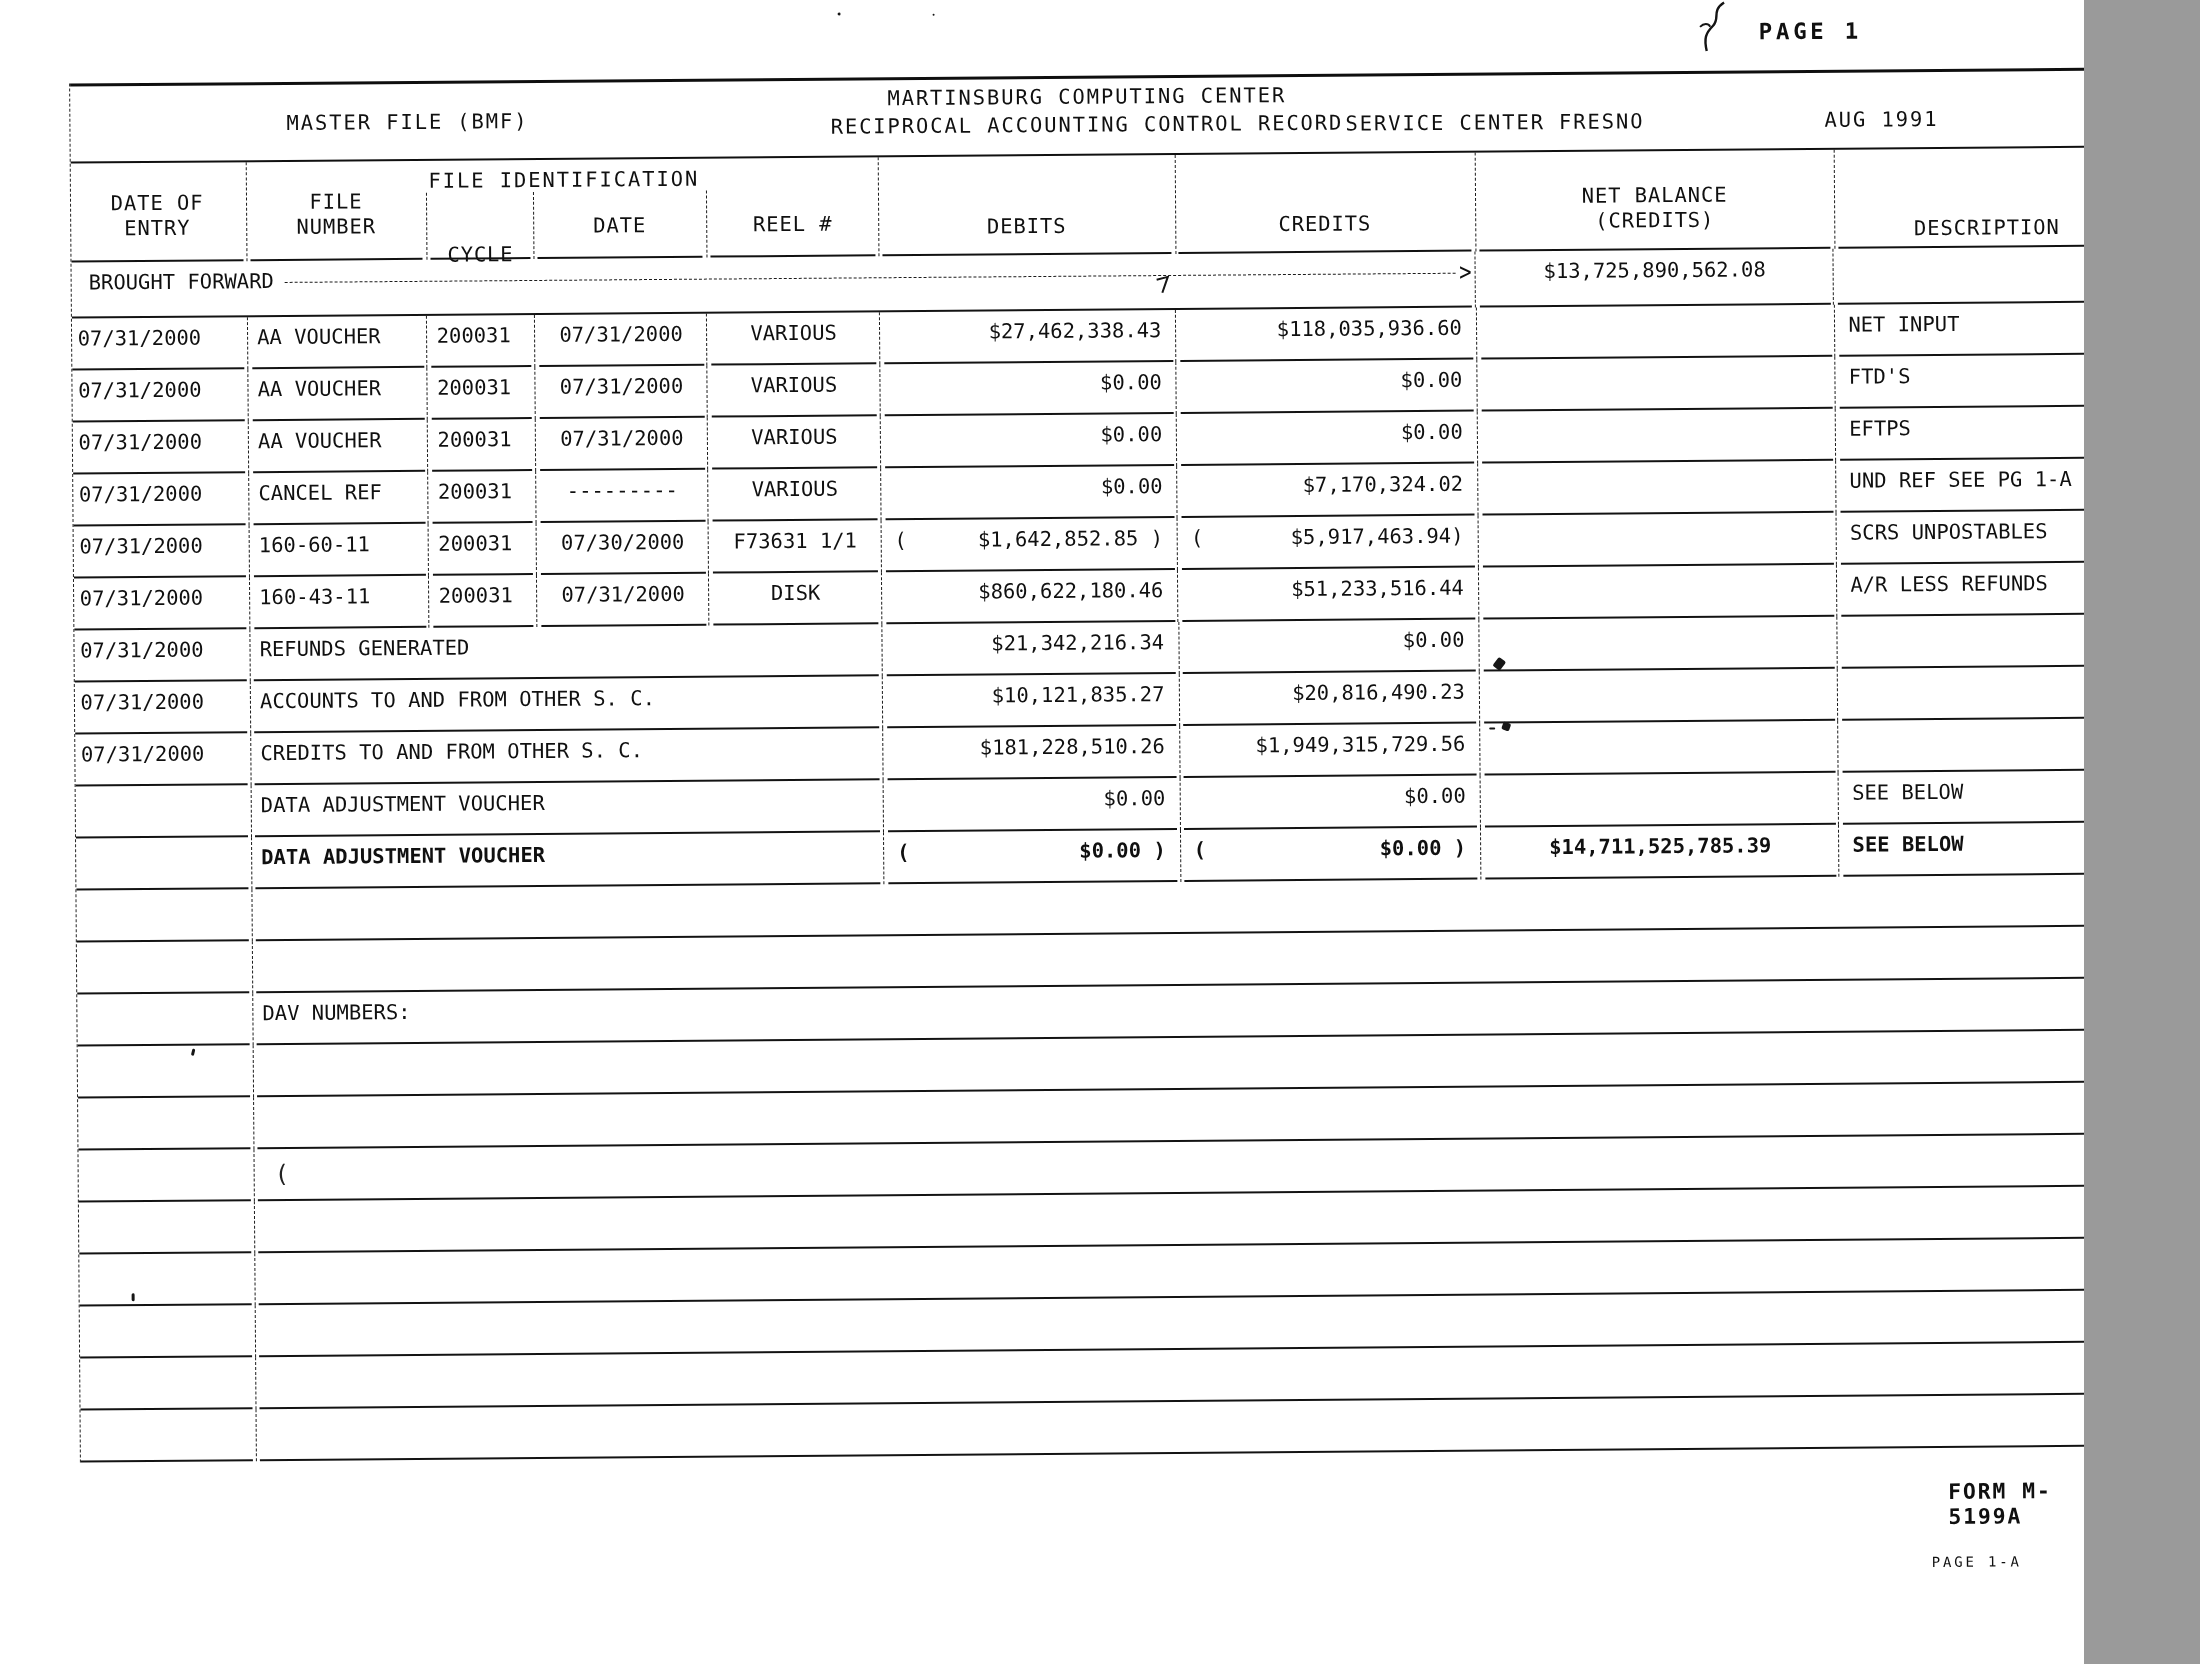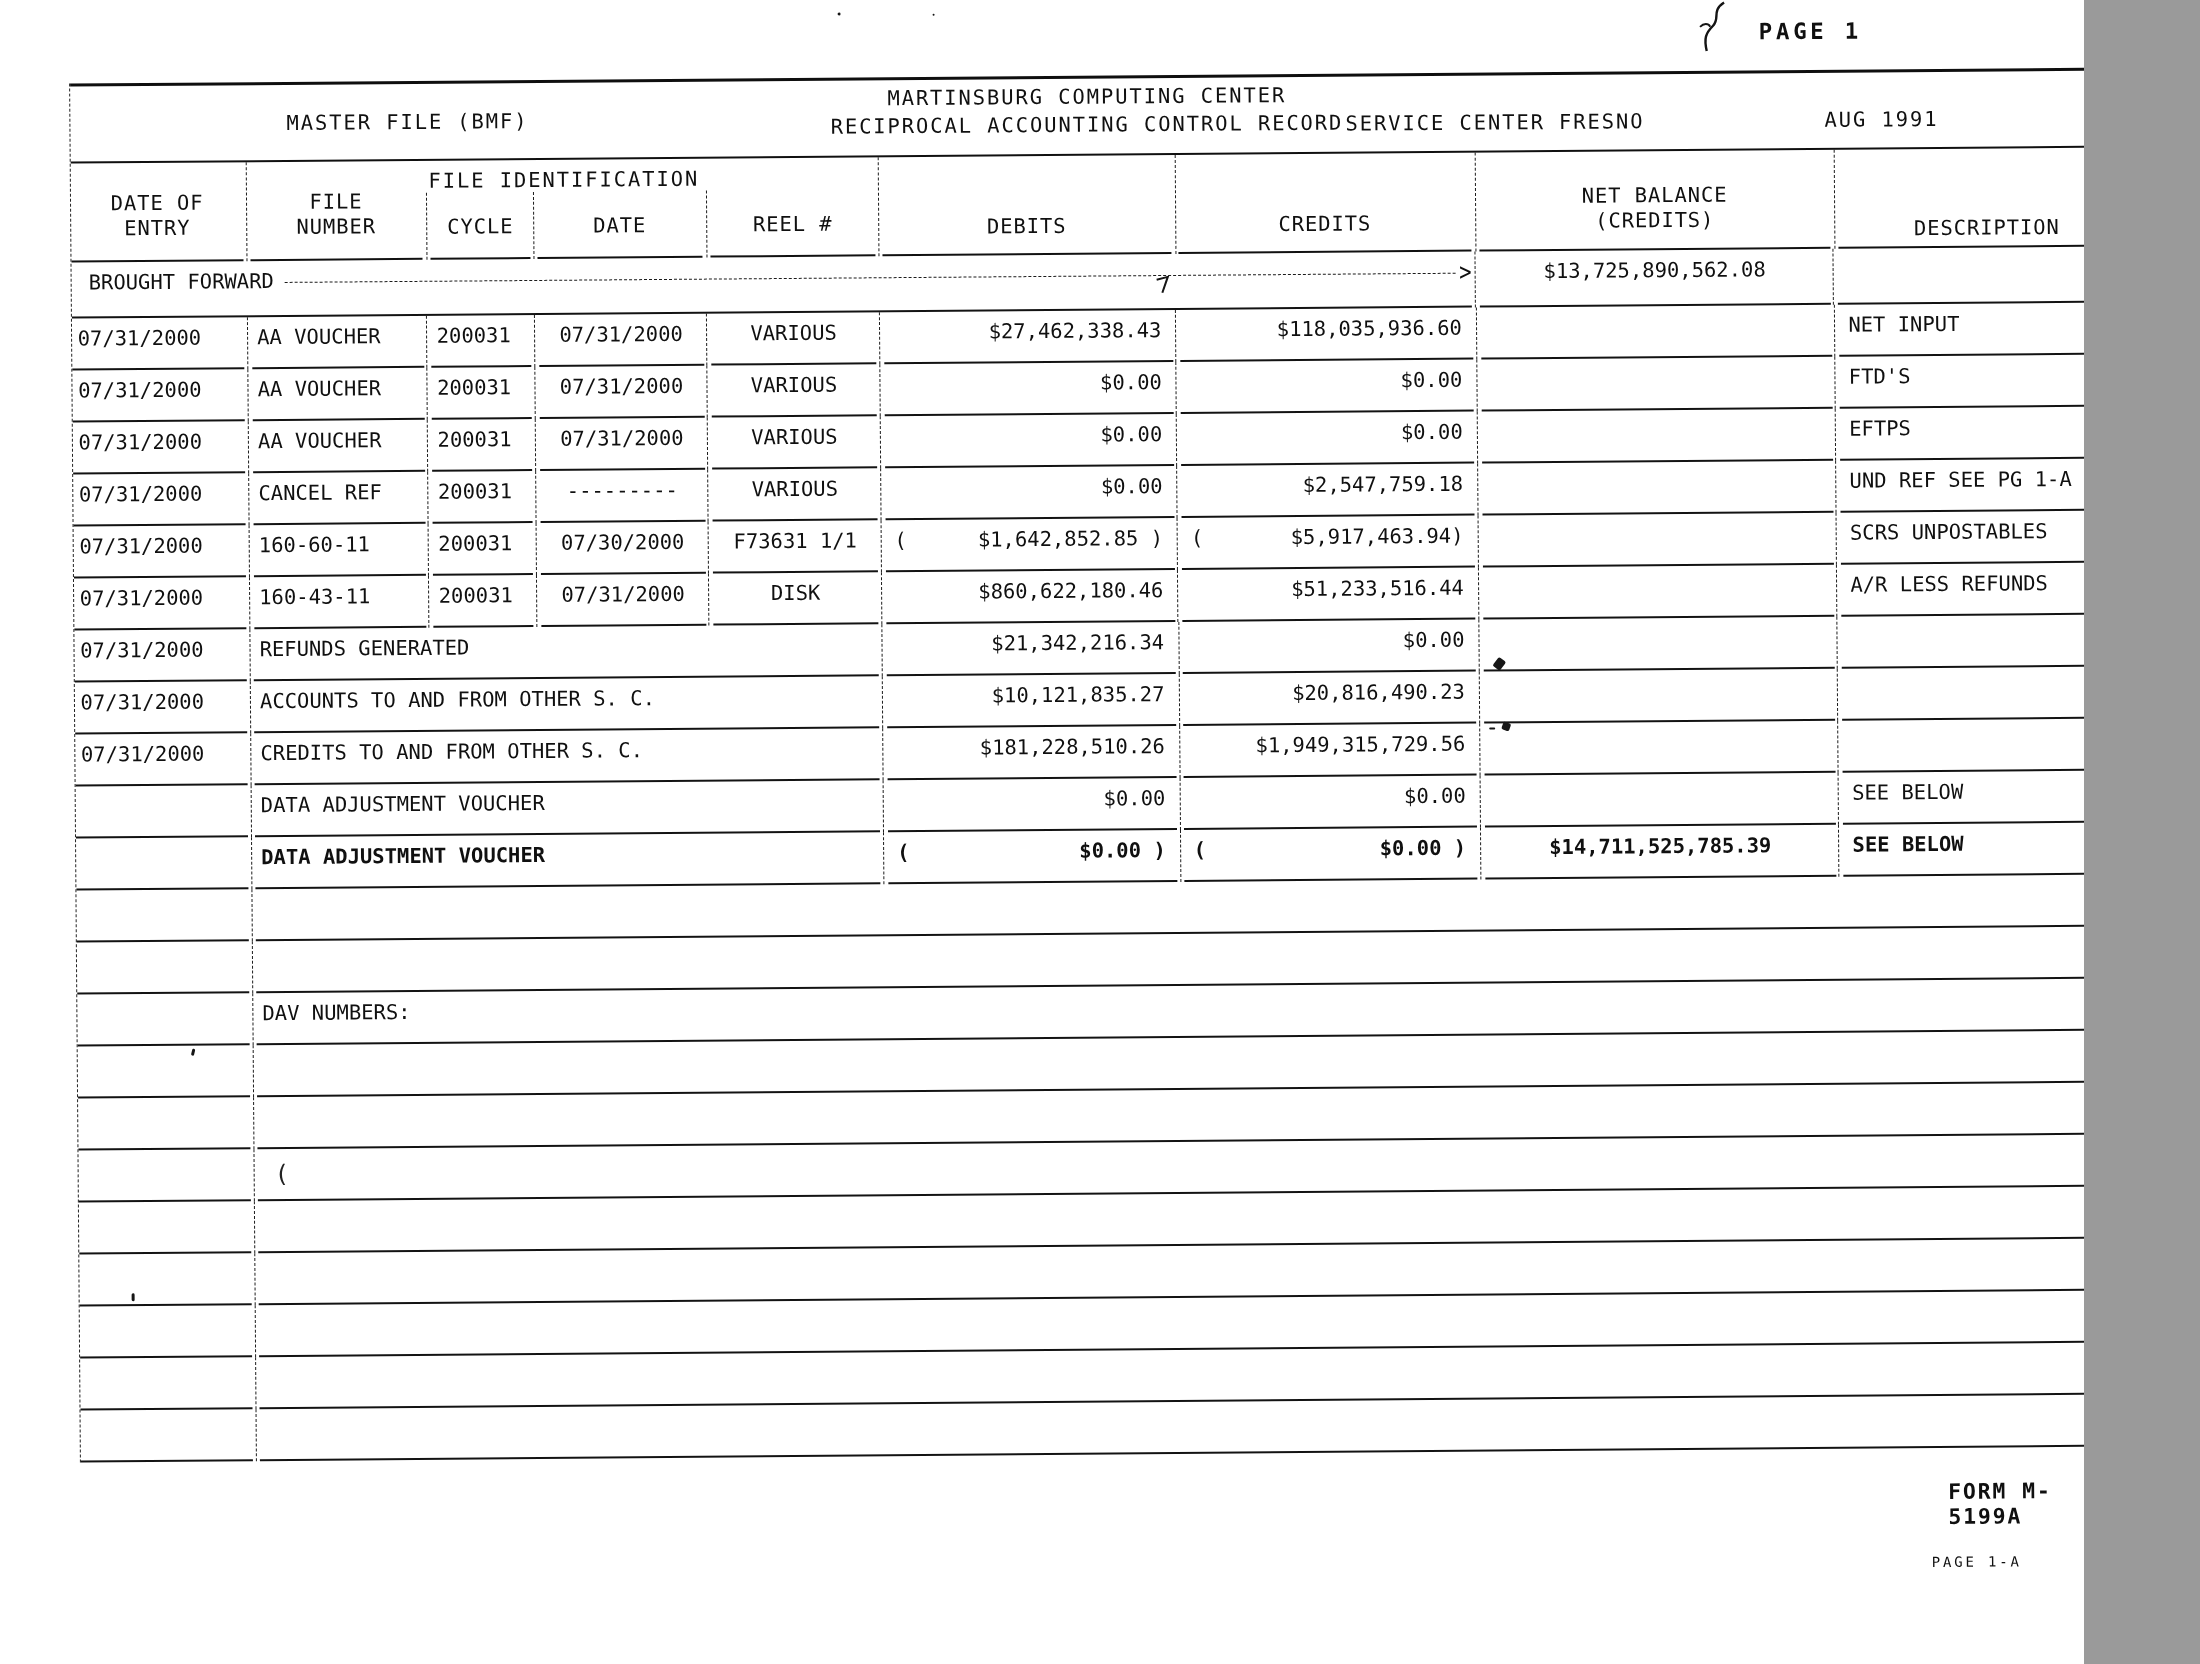--- a/index.html
+++ b/index.html
@@ -78,21 +78,21 @@
         <div class="hgroup" style="left:179px;width:628px;top:7.5px">FILE IDENTIFICATION</div>
 
         <div class="hcell" style="left:0;width:172px;padding-top:28px">
           <div>DATE OF</div>
           <div>ENTRY</div>
         </div>
         <div class="hcell" style="left:179px;width:172px;padding-top:28px">
           <div>FILE</div>
           <div>NUMBER</div>
         </div>
-        <div class="hcell" style="left:359px;width:100px;padding-top:54px">CYCLE</div>
+        <div class="hcell" style="left:359px;width:100px;padding-top:82px">CYCLE</div>
         <div class="hcell" style="left:466px;width:165px;padding-top:54px">DATE</div>
         <div class="hcell" style="left:639px;width:165px;padding-top:54px">REEL #</div>
         <div class="hcell" style="left:811px;width:289px;padding-top:58px">DEBITS</div>
         <div class="hcell" style="left:1107px;width:293px;padding-top:58px">CREDITS</div>
         <div class="hcell" style="left:1408px;width:351px;padding-top:32px">
           <div>NET BALANCE</div>
           <div>(CREDITS)</div>
         </div>
         <div class="hcell" style="left:1767px;width:297px;padding-top:67px">DESCRIPTION</div>
 
@@ -182,21 +182,21 @@
             <div class="cell w2 cleft">CANCEL REF</div>
             <div class="gut d"></div>
             <div class="cell w3 cleft">200031</div>
             <div class="gut d"></div>
             <div class="cell w4 center">---------</div>
             <div class="gut d"></div>
             <div class="cell w5 center">VARIOUS</div>
             <div class="gut d"></div>
             <div class="cell money w6"><div class="span">$0.00</div></div>
             <div class="gut d"></div>
-            <div class="cell money w7"><div class="span">$2,547,759.18</div></div>
+            <div class="cell money w7"><div class="span">$7,170,324.02</div></div>
             <div class="gut d"></div>
             <div class="cell w8 center"></div>
             <div class="gut d"></div>
             <div class="cell w9 desc">UND REF SEE PG 1-A</div>
           </div>
           <div class="row">
             <div class="cell w1 cleft">07/31/2000</div>
             <div class="gut d"></div>
             <div class="cell w2 cleft">160-60-11</div>
             <div class="gut d"></div>

